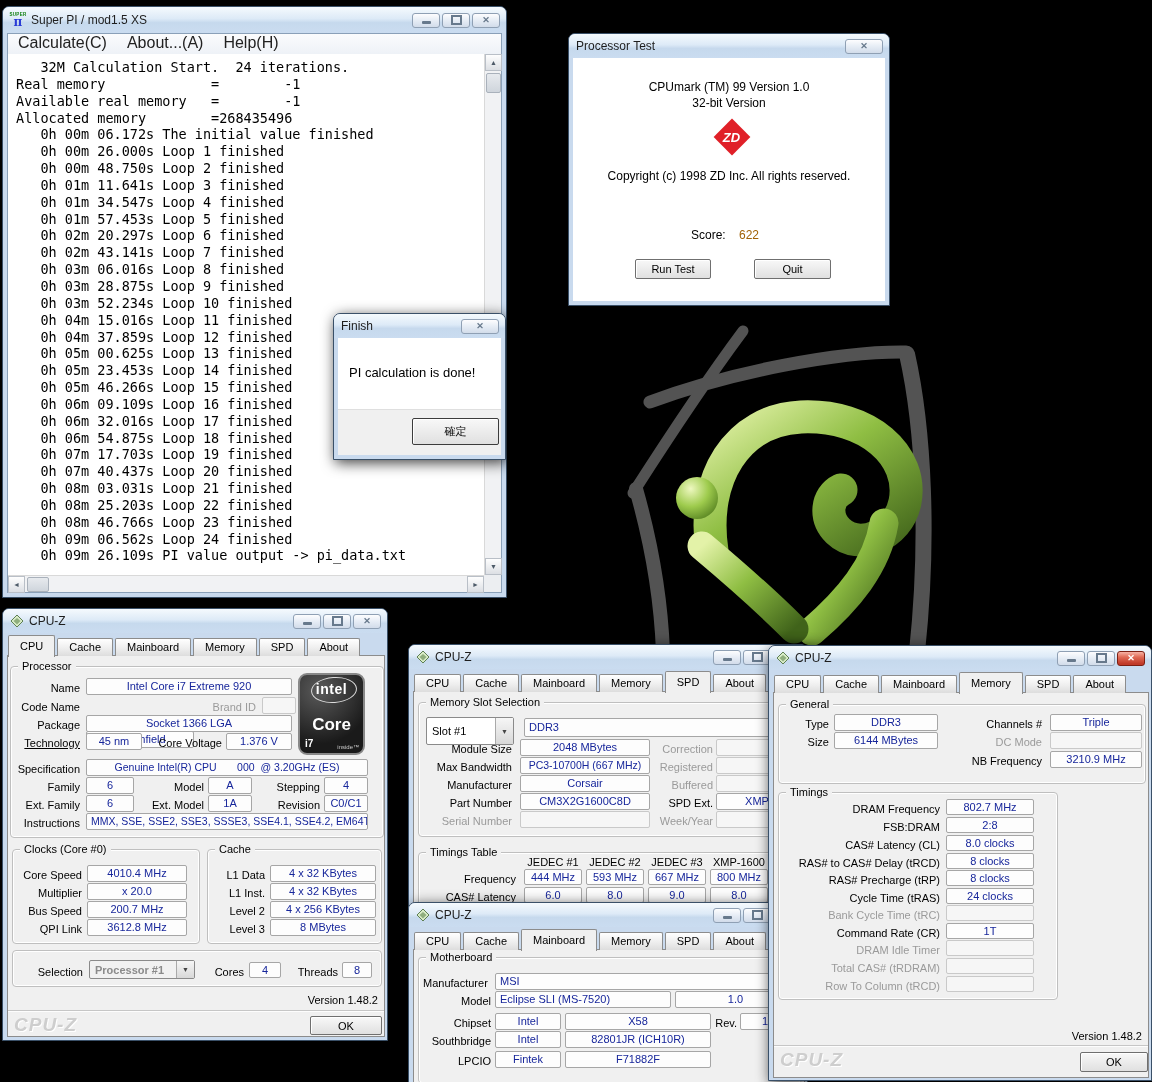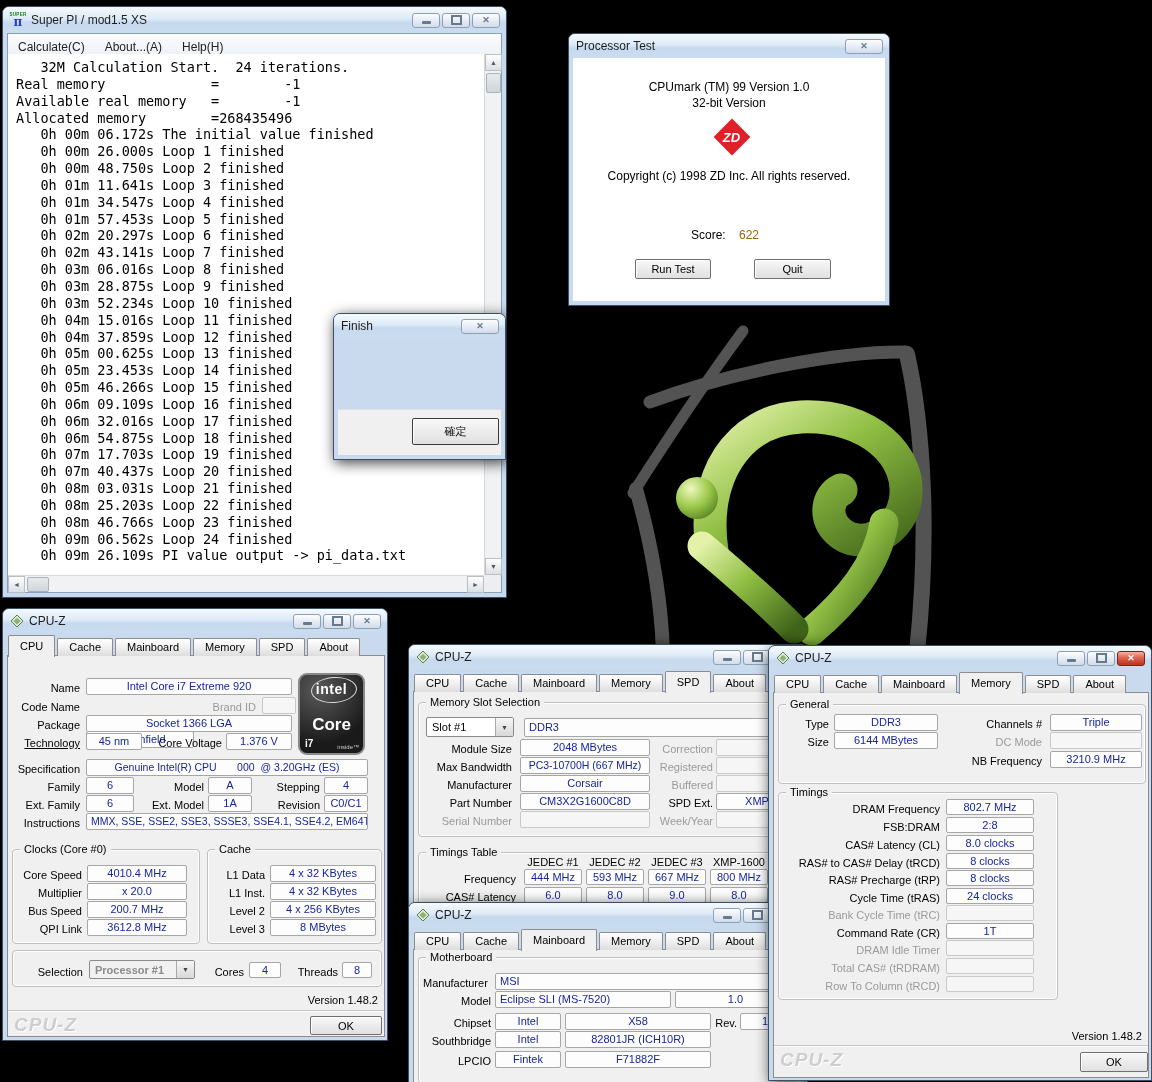--- a/index.html
+++ b/index.html
@@ -57,21 +57,21 @@
   
   .ilogo{position:absolute;border-radius:9px;background:radial-gradient(circle at 30% 20%,#5a5a5a,#1a1a1a 70%);
     border:2px solid #888;box-sizing:border-box;color:#fff;overflow:hidden;}
   .ilogo .iw{position:absolute;top:6px;left:0;right:0;text-align:center;font-size:14px;font-weight:bold;letter-spacing:.5px;}
   .ilogo .ic{position:absolute;top:40px;left:0;right:0;text-align:center;font-size:17px;font-weight:bold;}
   .ilogo .i7{position:absolute;left:5px;bottom:4px;font-size:10px;font-weight:bold;}
   .ilogo .ins{position:absolute;right:4px;bottom:3px;font-size:6px;color:#ccc;}
   .ilogo .ell{position:absolute;top:2px;left:11px;width:44px;height:24px;border:1.5px solid #ddd;border-radius:50%;transform:rotate(-4deg);}
   
   .menubar{position:absolute;left:0;top:0;right:0;height:20px;background:linear-gradient(#fbfcfd,#eef2f7);
-    border-bottom:1px solid #d8dee6;display:flex;align-items:flex-end;font-size:12px;color:#222;}
+    border-bottom:1px solid #d8dee6;display:flex;align-items:flex-start;font-size:16px;color:#222;}
   .mi{padding:0 10px;}
   .txtarea{position:absolute;left:0;top:20px;right:17px;bottom:17px;background:#fff;overflow:hidden;}
   .txtarea pre{margin:0;padding:5px 0 0 8px;font-family:"DejaVu Sans Mono",monospace;font-size:13.5px;line-height:16.85px;color:#000;}
   .vsb{position:absolute;right:0;top:20px;bottom:17px;width:17px;background:#f1f2f4;border-left:1px solid #d9d9d9;box-sizing:border-box;}
   .hsb{position:absolute;left:0;bottom:0;right:17px;height:17px;background:#f1f2f4;border-top:1px solid #d9d9d9;box-sizing:border-box;}
   .sbtn{position:absolute;width:17px;height:17px;background:linear-gradient(#fefefe,#dcdfe4);border:1px solid #b9bfc7;
     box-sizing:border-box;display:flex;align-items:center;justify-content:center;font-size:7px;color:#4d5a68;}
   .thumb{position:absolute;background:linear-gradient(#e7eaee,#cfd5dc);border:1px solid #a9b1bb;box-sizing:border-box;border-radius:2px;}
   .grip{position:absolute;right:0;bottom:0;width:17px;height:17px;background:#eceef1;}
   .spiicon{display:flex;flex-direction:column;align-items:center;width:16px;line-height:1;}
@@ -196,20 +196,23 @@
 
   <div class="win" style="left:333px;top:313px;width:173px;height:147px;z-index:8;">
     <div class="tbar">
       <span class="ttext">Finish</span>
       <span class="cap">
         <span class="cb sm">
             <span class="g-x">✕</span>
           </span>
       </span>
     </div>
+    <div class="fdbody">
+      <span style="position:absolute;left:11px;top:27px;font-size:13px;color:#000;">PI calculation is done!</span>
+    </div>
     <div class="fdfoot">
       <span class="btn" style="left:74px;top:8px;width:87px;height:27px;border-color:#3c3c3c;">確定</span>
     </div>
   </div>
 
   <div class="win" style="left:568px;top:33px;width:322px;height:273px;z-index:2;">
     <div class="tbar">
       <span class="ttext">Processor Test</span>
       <span class="cap">
         <span class="cb sm">
@@ -253,20 +256,23 @@
     <div class="tabs">
       <span class="tab active">CPU</span>
       <span class="tab">Cache</span>
       <span class="tab">Mainboard</span>
       <span class="tab">Memory</span>
       <span class="tab">SPD</span>
       <span class="tab">About</span>
     </div>
     <div class="panel" style="top:46px;width:378px;height:382px;">
 
+      <div class="grp" style="left:2px;top:10px;width:374px;height:172px;">
+        <span class="gl">Processor</span>
+      </div>
       <span class="lbl" style="left:2px;top:25px;width:70px;">Name</span>
       <span class="fld" style="left:78px;top:22px;width:206px;">Intel Core i7 Extreme 920</span>
       <div class="ilogo" style="left:290px;top:17px;width:67px;height:82px;">
         <span class="ell"></span>
         <span class="iw">intel</span>
         <span class="ic">Core</span>
         <span class="i7">i7</span>
         <span class="ins">inside™</span>
       </div>
       <span class="lbl" style="left:2px;top:44px;width:70px;">Code Name</span>
@@ -361,21 +367,21 @@
       <span class="tab">Cache</span>
       <span class="tab">Mainboard</span>
       <span class="tab">Memory</span>
       <span class="tab active">SPD</span>
       <span class="tab">About</span>
     </div>
     <div class="panel" style="top:46px;width:392px;height:386px;">
       <div class="grp" style="left:4px;top:10px;width:384px;height:135px;">
         <span class="gl">Memory Slot Selection</span>
       </div>
-      <span class="combo" style="left:12px;top:25px;width:88px;height:20px;">
+      <span class="combo" style="left:12px;top:25px;width:88px;height:28px;">
         <span>Slot #1</span>
         <span class="ab">▼</span>
       </span>
       <span class="fld l" style="left:110px;top:26px;width:274px;height:19px;line-height:17px;">DDR3</span>
       <span class="lbl" style="left:8px;top:50px;width:90px;">Module Size</span>
       <span class="fld" style="left:106px;top:47px;width:130px;">2048 MBytes</span>
       <span class="lbl g" style="left:244px;top:50px;width:55px;">Correction</span>
       <span class="fld e" style="left:302px;top:47px;width:82px;"></span>
       <span class="lbl" style="left:8px;top:68px;width:90px;">Max Bandwidth</span>
       <span class="fld s" style="left:106px;top:65px;width:130px;">PC3-10700H (667 MHz)</span>

